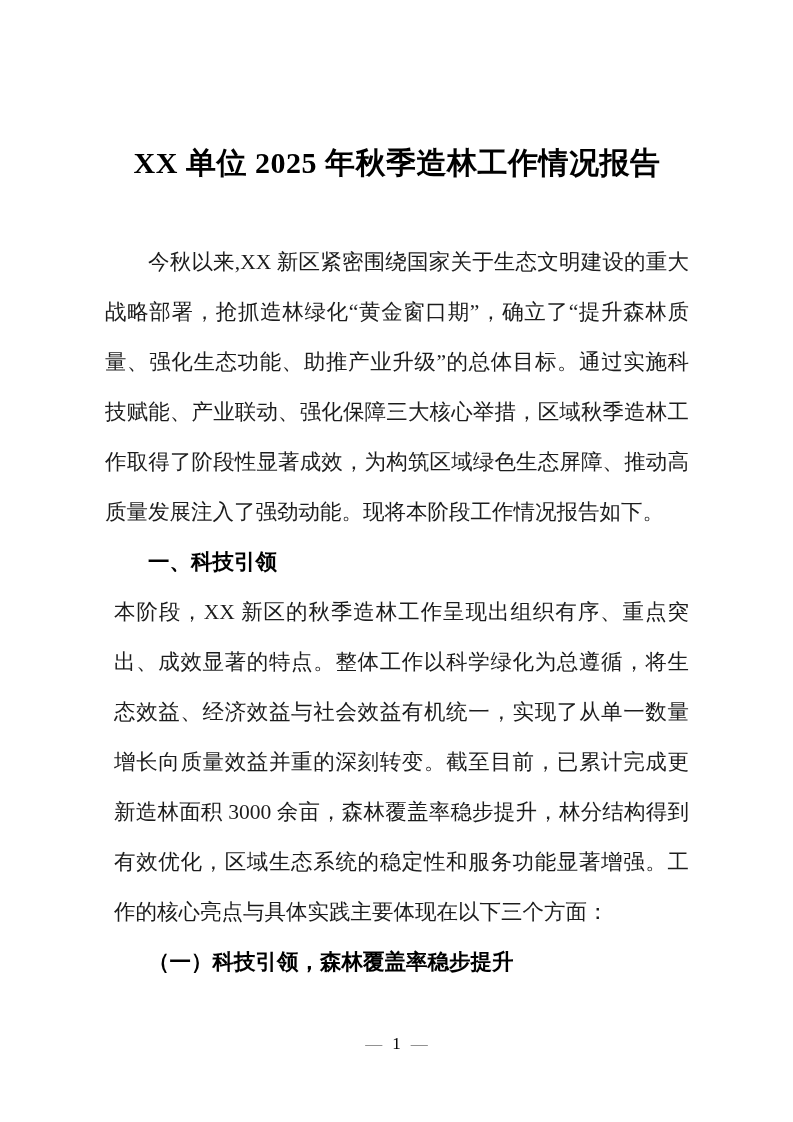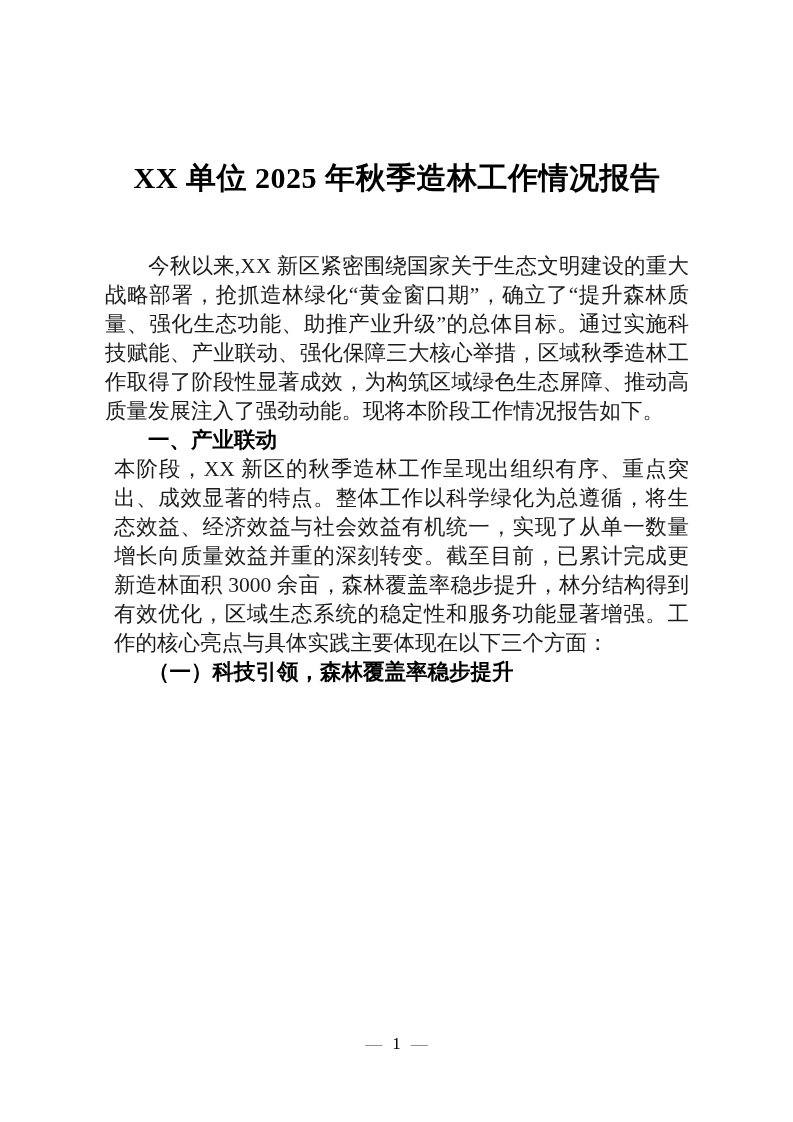--- a/index.html
+++ b/index.html
@@ -12,37 +12,37 @@
     width: 793px;
     height: 1122px;
     background: #ffffff;
     overflow: hidden;
     font-family: "Liberation Serif", "DejaVu Serif", serif;
     color: #1c1c1c;
   }
   .content {
     position: absolute;
     left: 105px;
-    top: 15px;
+    top: 0;
     width: 584px;
   }
   .doc-title {
     margin: 143px 0 0 0;
     font-size: 30px;
     line-height: 40px;
     font-weight: 700;
     text-align: center;
     white-space: nowrap;
     color: #000000;
     letter-spacing: 0.5px;
   }
   .body-text {
     margin-top: 54px;
     font-size: 21.5px;
-    line-height: 29px;
+    line-height: 50px;
     text-align: justify;
     text-justify: inter-character;
   }
   .para {
     margin: 0;
     text-indent: 43px;
   }
   .para.no-indent {
     text-indent: 0;
     margin-left: 9px;
@@ -70,21 +70,21 @@
   }
 </style>
 </head>
 <body>
 
 <div class="page">
   <div class="content">
     <h1 class="doc-title">XX 单位 2025 年秋季造林工作情况报告</h1>
     <div class="body-text">
       <p class="para">今秋以来,XX 新区紧密围绕国家关于生态文明建设的重大战略部署，抢抓造林绿化“黄金窗口期”，确立了“提升森林质量、强化生态功能、助推产业升级”的总体目标。通过实施科技赋能、产业联动、强化保障三大核心举措，区域秋季造林工作取得了阶段性显著成效，为构筑区域绿色生态屏障、推动高质量发展注入了强劲动能。现将本阶段工作情况报告如下。</p>
-      <p class="heading">一、产业联动</p>
+      <p class="heading">一、科技引领</p>
       <p class="para no-indent">本阶段，XX 新区的秋季造林工作呈现出组织有序、重点突出、成效显著的特点。整体工作以科学绿化为总遵循，将生态效益、经济效益与社会效益有机统一，实现了从单一数量增长向质量效益并重的深刻转变。截至目前，已累计完成更新造林面积 3000 余亩，森林覆盖率稳步提升，林分结构得到有效优化，区域生态系统的稳定性和服务功能显著增强。工作的核心亮点与具体实践主要体现在以下三个方面：</p>
       <p class="heading">（一）科技引领，森林覆盖率稳步提升</p>
     </div>
   </div>
   <div class="footer">
     <span class="dash">—</span><span>1</span><span class="dash">—</span>
   </div>
 </div>
 
 </body></html>

